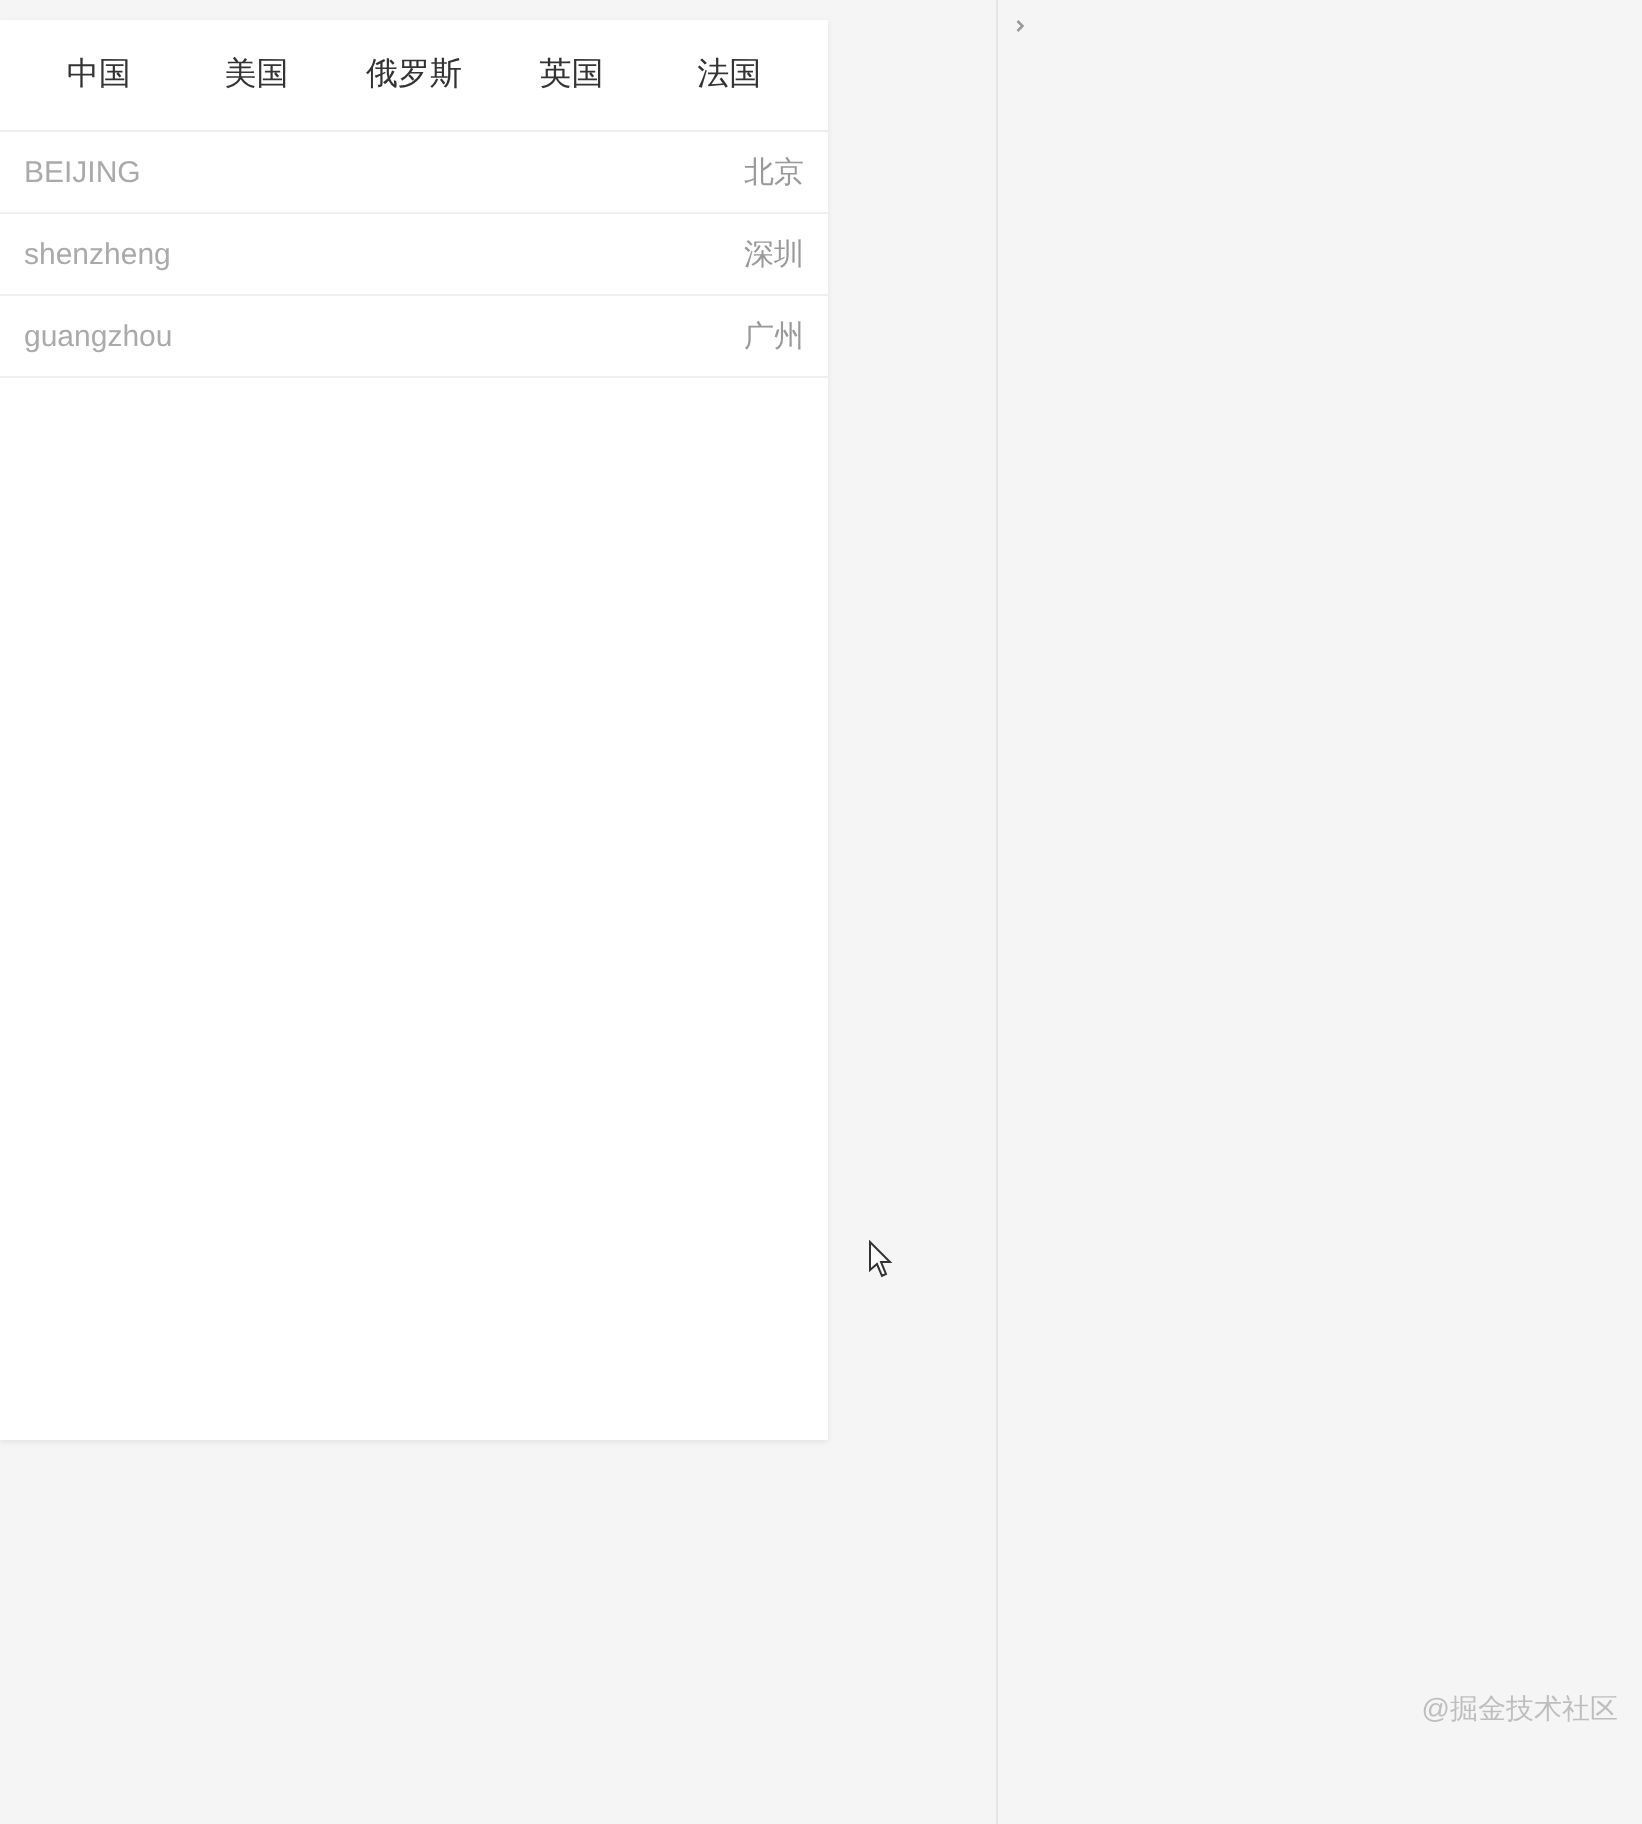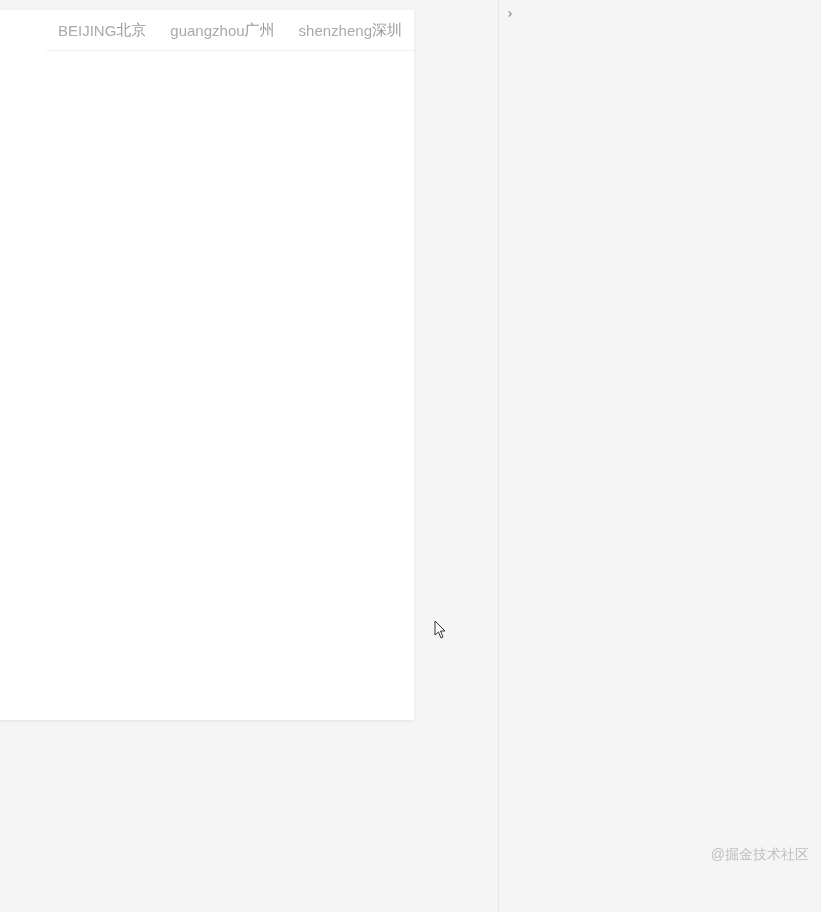--- a/index.html
+++ b/index.html
@@ -33,22 +33,21 @@
     }
     .tab-item {
       color: #333333;
       font-size: 16px;
       cursor: pointer;
       flex: 1;
       text-align: center;
     }
     .list {
       display: flex;
-      flex-direction: row;
-      justify-content: flex-end;
+      flex-direction: column;
     }
     .list-row {
       display: flex;
       justify-content: space-between;
       align-items: center;
       height: 41px;
       border-bottom: 1px solid #f0f0f0;
       padding: 0 12px;
       cursor: pointer;
     }
@@ -102,32 +101,39 @@
       bottom: 48px;
       font-size: 14px;
       color: #888888;
       opacity: 0.5;
     }
   </style>
 </head>
 <body>
 
 <div class="left-panel">
+  <div class="tabs">
+    <div class="tab-item">中国</div>
+    <div class="tab-item">美国</div>
+    <div class="tab-item">俄罗斯</div>
+    <div class="tab-item">英国</div>
+    <div class="tab-item">法国</div>
+  </div>
   <div class="list">
     <div class="list-row">
       <span class="pinyin">BEIJING</span>
       <span class="cn">北京</span>
     </div>
     <div class="list-row">
+      <span class="pinyin">shenzheng</span>
+      <span class="cn">深圳</span>
+    </div>
+    <div class="list-row">
       <span class="pinyin">guangzhou</span>
       <span class="cn">广州</span>
-    </div>
-    <div class="list-row">
-      <span class="pinyin">shenzheng</span>
-      <span class="cn">深圳</span>
     </div>
   </div>
 </div>
 
 <div class="divider"></div>
 
 <div class="expand-toggle">
   <span>
     <svg viewBox="0 0 24 24" fill="none" stroke="currentColor" stroke-width="3">
       <polyline points="9 18 15 12 9 6"></polyline>

